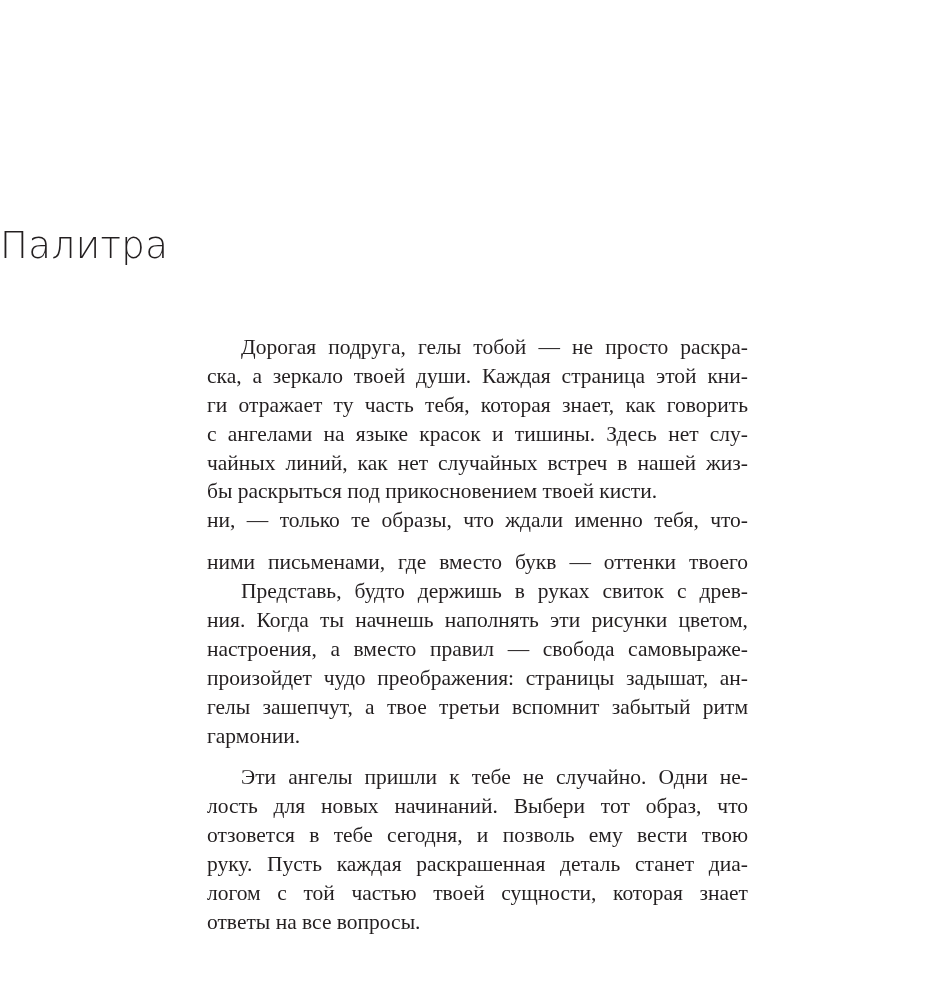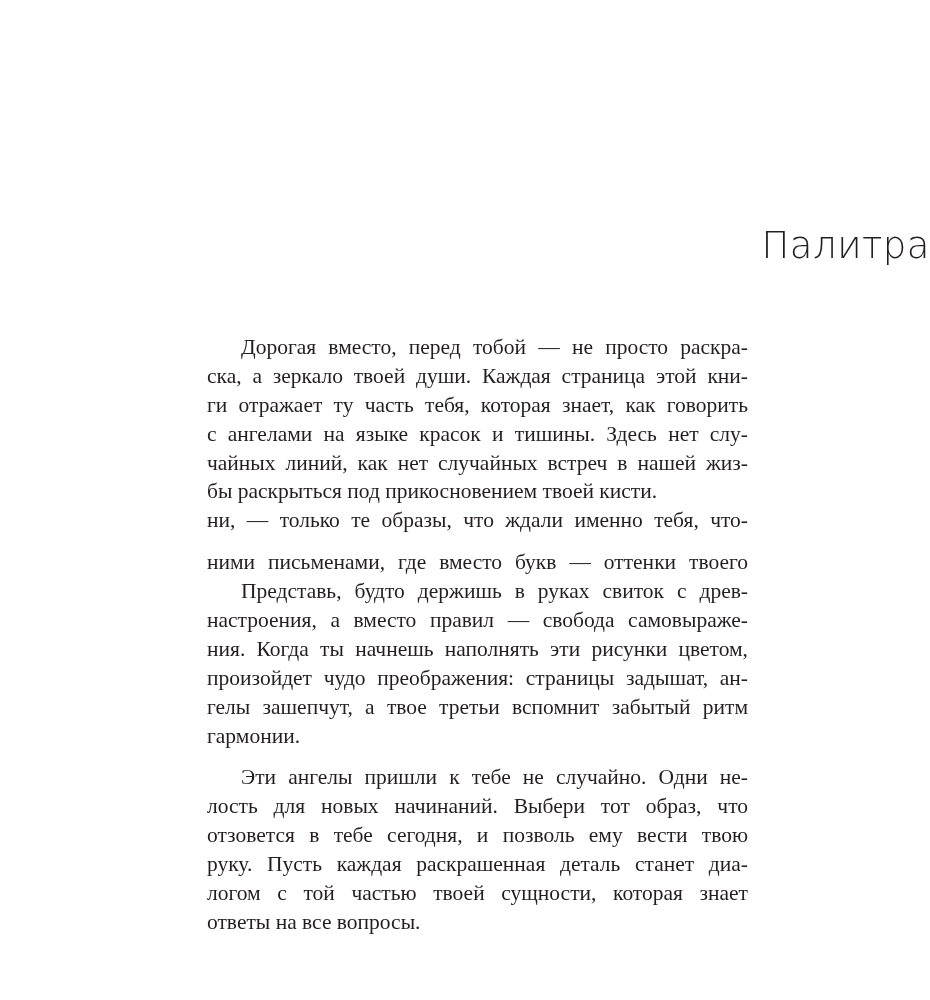--- a/index.html
+++ b/index.html
@@ -12,21 +12,21 @@
       height: 1000px;
       position: relative;
       overflow: hidden;
       color: #231f20;
     }
     .title {
       position: absolute;
       top: 222px;
       left: 0;
       width: 930px;
-      text-align: right;
+      text-align: left;
       font-family: "DejaVu Sans", sans-serif;
       font-weight: 200;
       font-size: 37px;
       line-height: 47px;
       letter-spacing: 0.5px;
       color: #231f20;
     }
     .title .line {
       display: block;
     }
@@ -59,33 +59,33 @@
   </style>
 </head>
 <body>
 
 <div class="title">
   <span class="line">Палитра</span>
 </div>
 
 <div class="body-text">
   <div class="para">
-    <span class="ln indent">Дорогая вместо, перед тобой — не просто раскра-</span>
+    <span class="ln indent">Дорогая подруга, гелы тобой — не просто раскра-</span>
     <span class="ln">ска, а зеркало твоей души. Каждая страница этой кни-</span>
     <span class="ln">ги отражает ту часть тебя, которая знает, как говорить</span>
     <span class="ln">с ангелами на языке красок и тишины. Здесь нет слу-</span>
     <span class="ln">чайных линий, как нет случайных встреч в нашей жиз-</span>
     <span class="ln last">бы раскрыться под прикосновением твоей кисти.</span>
     <span class="ln">ни, — только те образы, что ждали именно тебя, что-</span>
   </div>
   <div class="para">
     <span class="ln">ними письменами, где вместо букв — оттенки твоего</span>
     <span class="ln indent">Представь, будто держишь в руках свиток с древ-</span>
+    <span class="ln">ния. Когда ты начнешь наполнять эти рисунки цветом,</span>
     <span class="ln">настроения, а вместо правил — свобода самовыраже-</span>
-    <span class="ln">ния. Когда ты начнешь наполнять эти рисунки цветом,</span>
     <span class="ln">произойдет чудо преображения: страницы задышат, ан-</span>
     <span class="ln">гелы зашепчут, а твое третьи вспомнит забытый ритм</span>
     <span class="ln last">гармонии.</span>
   </div>
   <div class="para">
     <span class="ln indent">Эти ангелы пришли к тебе не случайно. Одни не-</span>
     <span class="ln">лость для новых начинаний. Выбери тот образ, что</span>
     <span class="ln">отзовется в тебе сегодня, и позволь ему вести твою</span>
     <span class="ln">руку. Пусть каждая раскрашенная деталь станет диа-</span>
     <span class="ln">логом с той частью твоей сущности, которая знает</span>

